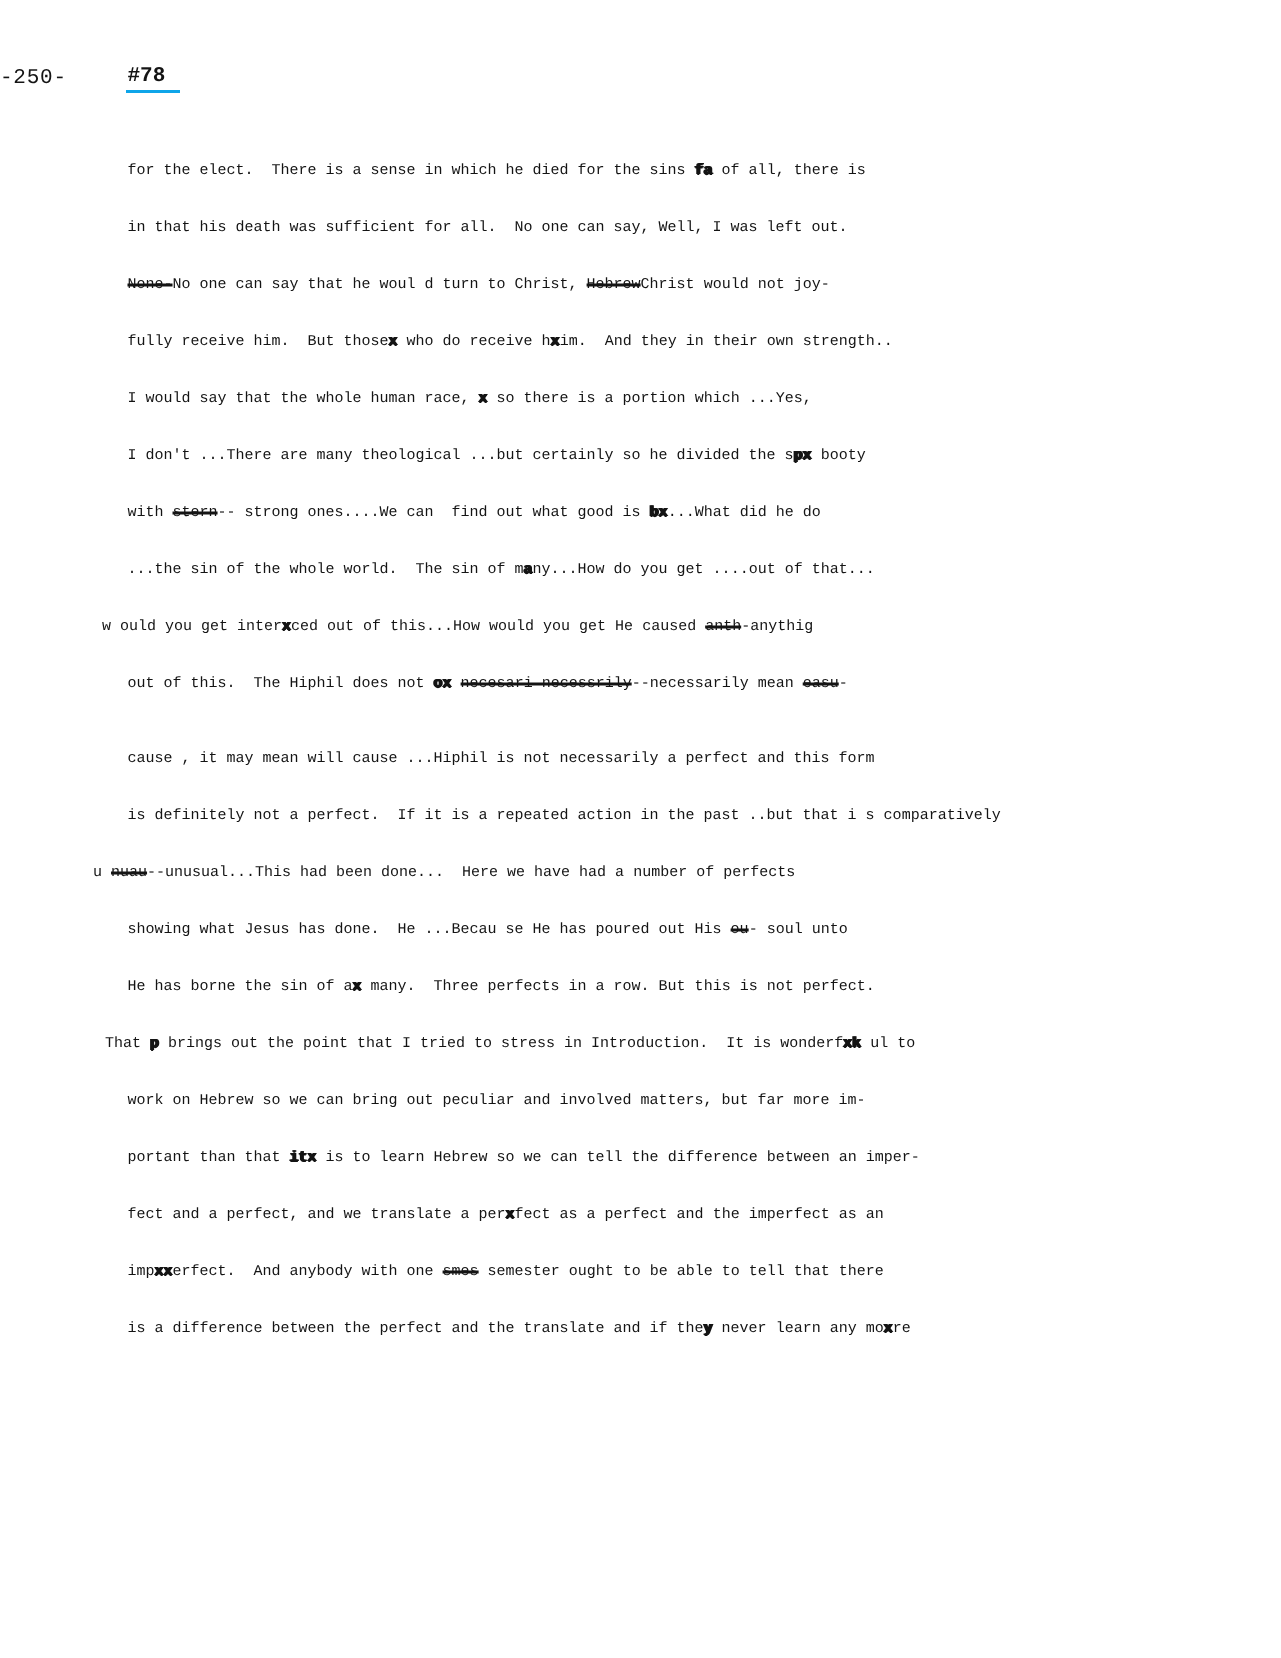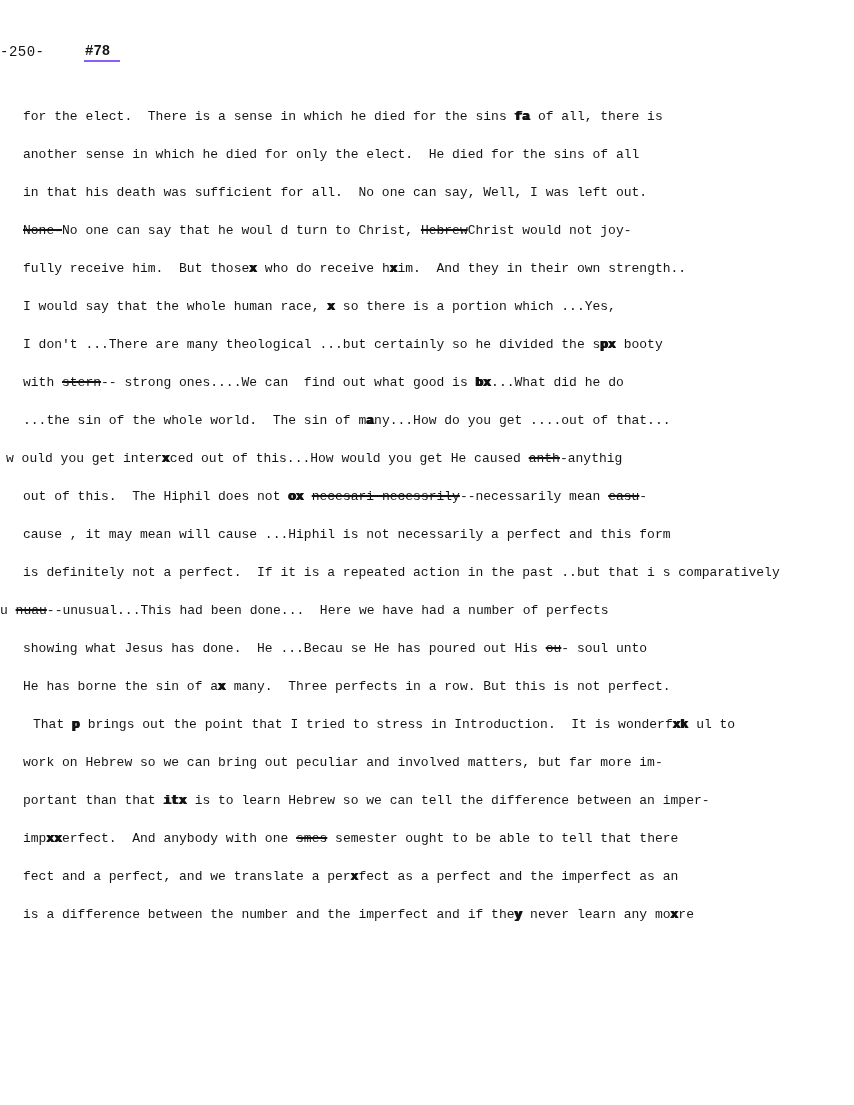--- a/index.html
+++ b/index.html
@@ -8,31 +8,32 @@
     background: #ffffff;
     color: #141414;
     font-family: "Liberation Mono", "DejaVu Sans Mono", monospace;
     overflow: hidden;
   }
   .page { position: relative; width: 854px; height: 1105px; }
   .header { position: relative; height: 22px; padding-top: 45px; font-size: 14px; }
   .doc-number {
     position: absolute; left: 84px; top: 43px;
     font-weight: bold;
-    border-bottom: 2px solid #8b5cf6;
+    border-bottom: 2px solid #0ea5e9;
     padding: 0 10px 1px 1px;
   }
   .page-number {
     position: absolute; left: 0; right: 0; top: 44px;
     text-align: left;
     letter-spacing: 0.5px;
   }
   .doc-body {
+    padding-left: 62px;
     padding-top: 42px;
-    font-size: 13px;
+    font-size: 10px;
   }
   .line {
     height: 38px;
     white-space: pre;
     margin-left: 23px;
   }
   
   .st { text-decoration: line-through; text-decoration-thickness: 1.5px; }
   
   .ot {
@@ -43,35 +44,34 @@
 </head>
 <body>
 
 <div class="page">
   <div class="header">
     <span class="doc-number">#78</span>
     <span class="page-number">-250-</span>
   </div>
   <div class="doc-body">
       <div class="line" style="margin-left: 23px;"><span>for the elect.  There is a sense in which he died for the sins </span><span class="ot">fa</span><span> of all, there is</span></div>
-      <div class="line" style="margin-left: 23px;"><span>another sense in which he died for only the elect.  He died for the sins of all</span></div>
       <div class="line" style="margin-left: 23px;"><span>in that his death was sufficient for all.  No one can say, Well, I was left out.</span></div>
       <div class="line" style="margin-left: 23px;"><span class="st">None-</span><span>No one can say that he woul d turn to Christ, </span><span class="st">Hebrew</span><span>Christ would not joy-</span></div>
       <div class="line" style="margin-left: 23px;"><span>fully receive him.  But those</span><span class="ot">x</span><span> who do receive h</span><span class="ot">x</span><span>im.  And they in their own strength..</span></div>
       <div class="line" style="margin-left: 23px;"><span>I would say that the whole human race, </span><span class="ot">x</span><span> so there is a portion which ...Yes,</span></div>
       <div class="line" style="margin-left: 23px;"><span>I don't ...There are many theological ...but certainly so he divided the s</span><span class="ot">px</span><span> booty</span></div>
       <div class="line" style="margin-left: 23px;"><span>with </span><span class="st">stern</span><span>-- strong ones....We can  find out what good is </span><span class="ot">bx</span><span>...What did he do</span></div>
       <div class="line" style="margin-left: 23px;"><span>...the sin of the whole world.  The sin of m</span><span class="ot">a</span><span>ny...How do you get ....out of that...</span></div>
       <div class="line" style="margin-left: 6px;"><span>w ould you get inter</span><span class="ot">x</span><span>ced out of this...How would you get He caused </span><span class="st">anth</span><span>-anythig</span></div>
       <div class="line" style=""><span>out of this.  The Hiphil does not </span><span class="ot">ox</span><span> </span><span class="st">necesari necessrily</span><span>--necessarily mean </span><span class="st">easu</span><span>-</span></div>
-      <div class="line" style="margin-left: 23px;"><span>cause , it may mean will cause ...Hiphil is not necessarily a perfect and this form</span></div>
+      <div class="line" style="margin-left: 23px; margin-top: 12px;"><span>cause , it may mean will cause ...Hiphil is not necessarily a perfect and this form</span></div>
       <div class="line" style=""><span>is definitely not a perfect.  If it is a repeated action in the past ..but that i s comparatively</span></div>
       <div class="line" style="margin-left: 0px;"><span>u </span><span class="st">nuau</span><span>--unusual...This had been done...  Here we have had a number of perfects</span></div>
       <div class="line" style="margin-left: 23px;"><span>showing what Jesus has done.  He ...Becau se He has poured out His </span><span class="st">ou</span><span>- soul unto</span></div>
       <div class="line" style=""><span>He has borne the sin of a</span><span class="ot">x</span><span> many.  Three perfects in a row. But this is not perfect.</span></div>
-      <div class="line" style="margin-left: 33px;"><span>That </span><span class="ot">p</span><span> brings out the point that I tried to stress in Introduction.  It is wonderf</span><span class="ot">xk</span><span> ul to</span></div>
+      <div class="line" style="margin-left: 8px;"><span>That </span><span class="ot">p</span><span> brings out the point that I tried to stress in Introduction.  It is wonderf</span><span class="ot">xk</span><span> ul to</span></div>
       <div class="line" style="margin-left: 23px;"><span>work on Hebrew so we can bring out peculiar and involved matters, but far more im-</span></div>
       <div class="line" style="margin-left: 23px;"><span>portant than that </span><span class="ot">itx</span><span> is to learn Hebrew so we can tell the difference between an imper-</span></div>
+      <div class="line" style="margin-left: 23px;"><span>fect and a perfect, and we translate a per</span><span class="ot">x</span><span>fect as a perfect and the imperfect as an</span></div>
       <div class="line" style="margin-left: 23px;"><span>imp</span><span class="ot">xx</span><span>erfect.  And anybody with one </span><span class="st">smes</span><span> semester ought to be able to tell that there</span></div>
-      <div class="line" style="margin-left: 23px;"><span>fect and a perfect, and we translate a per</span><span class="ot">x</span><span>fect as a perfect and the imperfect as an</span></div>
-      <div class="line" style="margin-left: 23px;"><span>is a difference between the number and the imperfect and if the</span><span class="ot">y</span><span> never learn any mo</span><span class="ot">x</span><span>re</span></div>
+      <div class="line" style="margin-left: 23px;"><span>is a difference between the perfect and the translate and if the</span><span class="ot">y</span><span> never learn any mo</span><span class="ot">x</span><span>re</span></div>
     </div>
 </div>
 
 </body></html>

